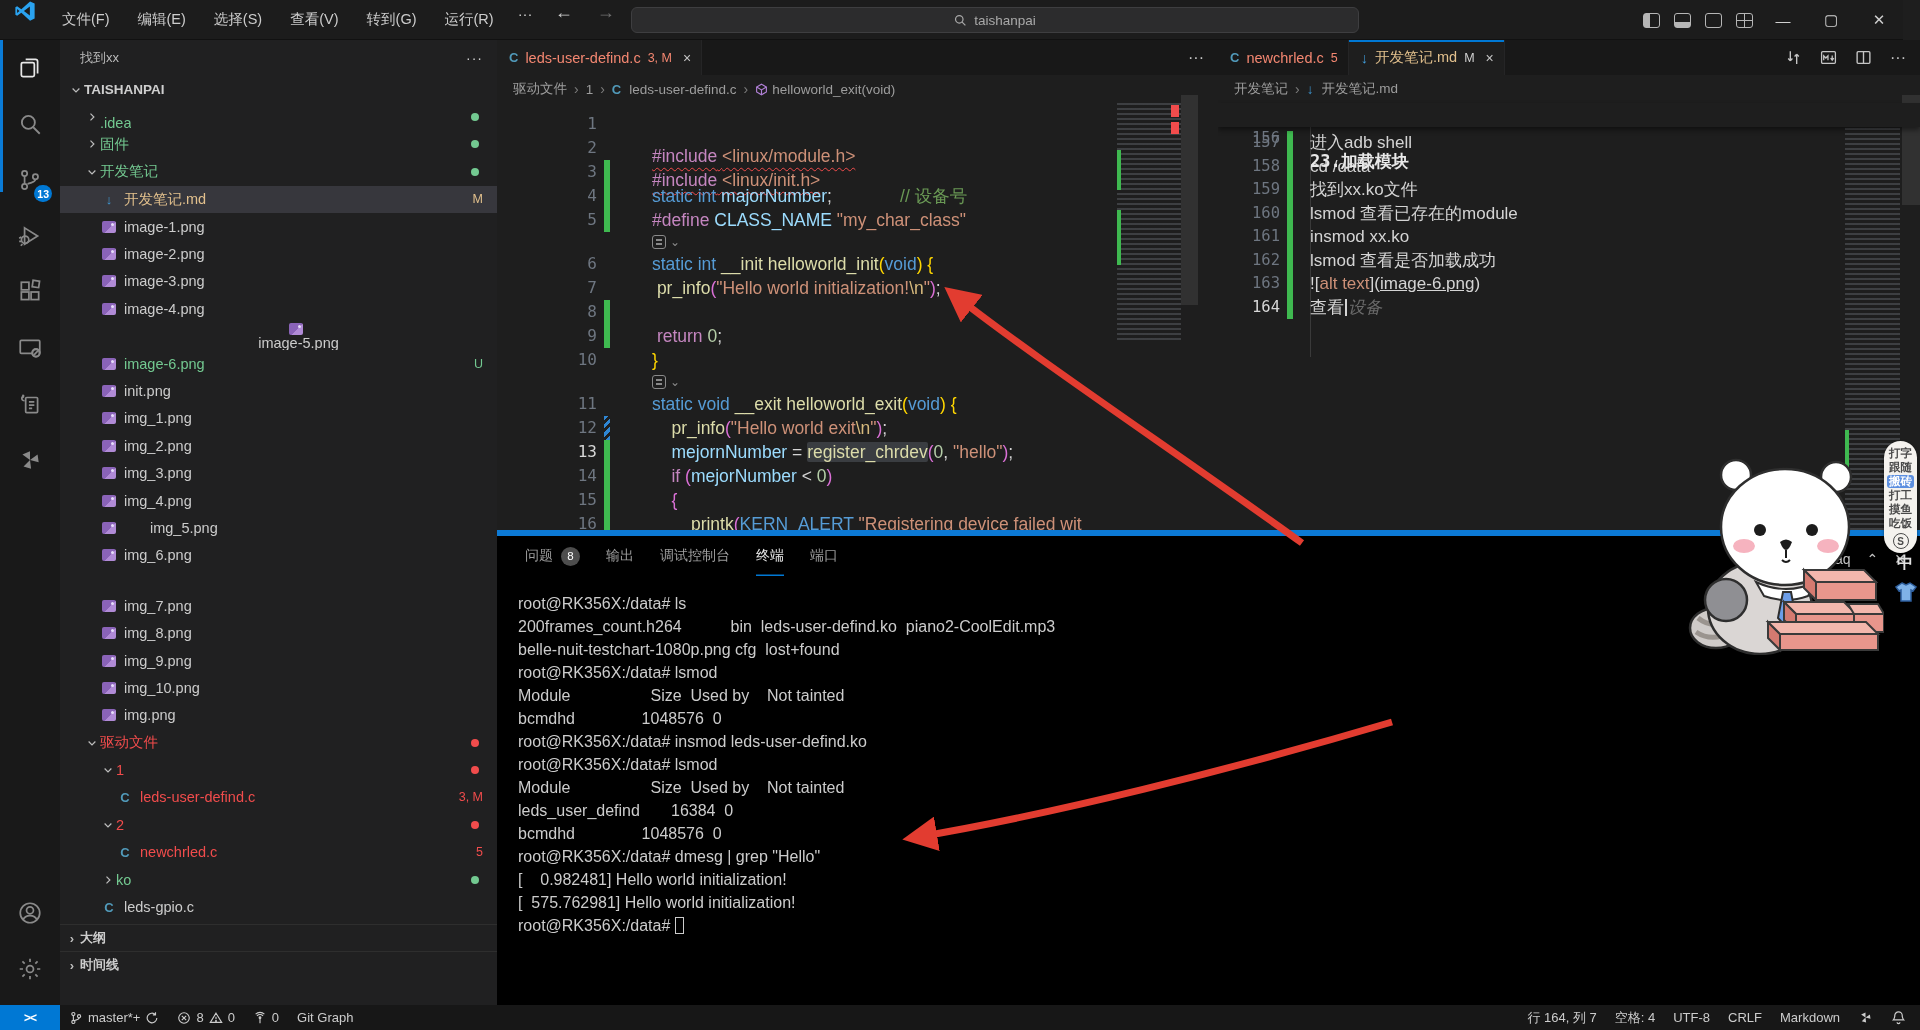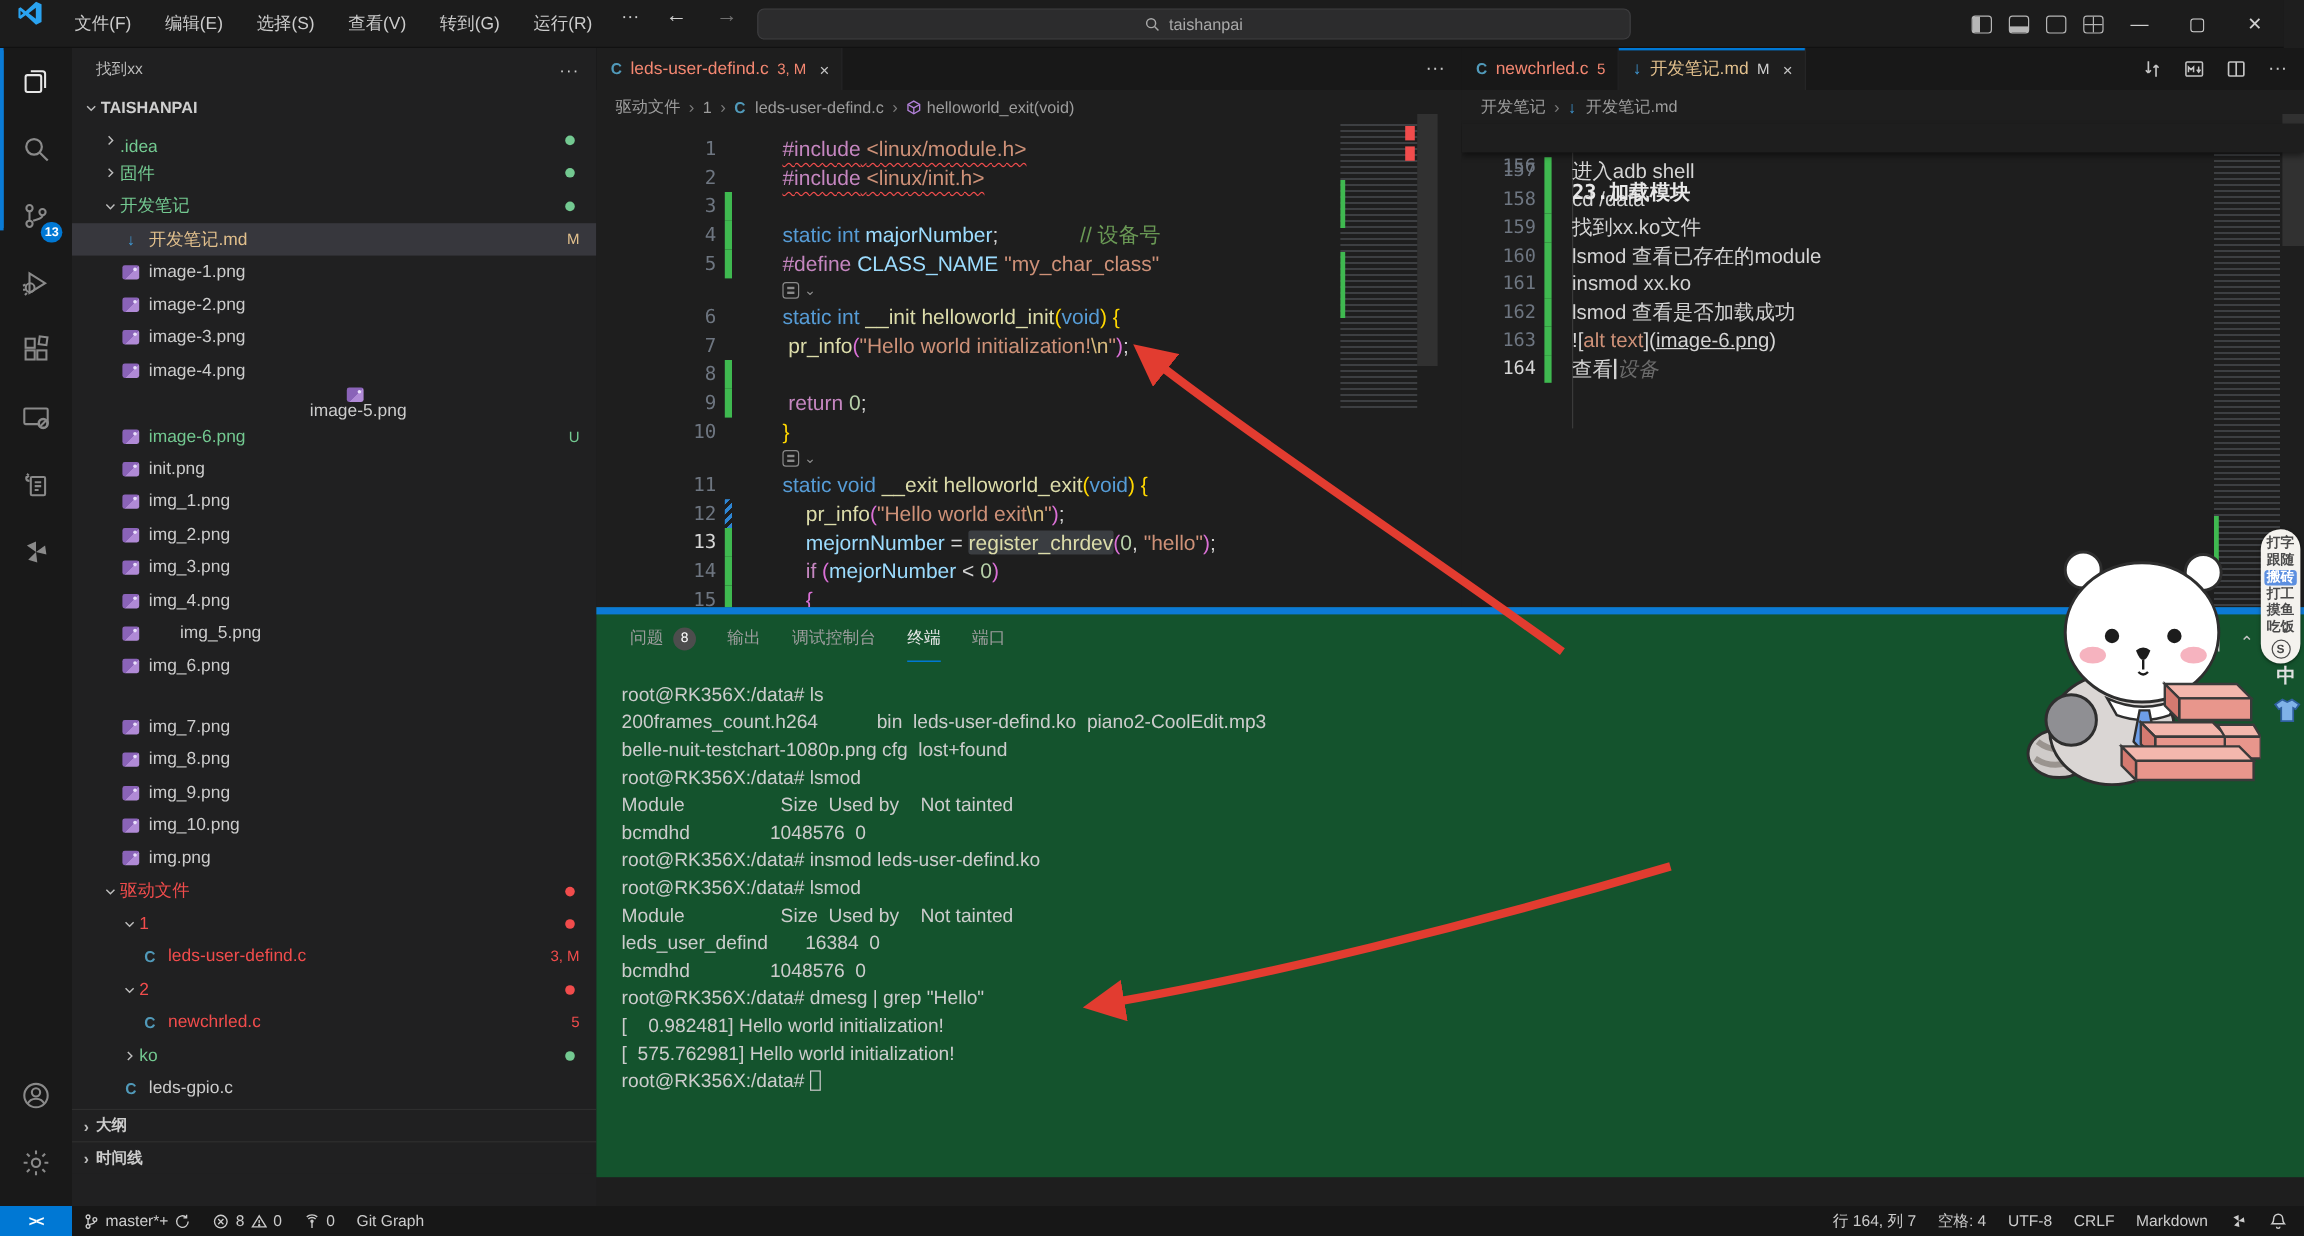--- a/index.html
+++ b/index.html
@@ -69,21 +69,21 @@
   .cline{position:relative;height:24px;line-height:24px;font-size:17.5px;white-space:pre;}
   .cline .lnum,.mline .lnum{position:absolute;left:0;width:100px;text-align:right;color:#6e7681;font-size:16px;font-family:"DejaVu Sans Mono",monospace;}
   .lnum.cur{color:#d7d7d7;}
   .gbar{position:absolute;left:107px;top:0;bottom:0;width:6px;}
   .gbar.g{background:#3fb950;}
   .gbar.b{background:repeating-linear-gradient(135deg,#2e86d4 0 3px,transparent 3px 6px);}
   .ctext{position:absolute;left:155px;font-family:"DejaVu Sans Mono","Liberation Mono",monospace;}
   .lens{height:20px;line-height:20px;padding-left:155px;color:#8a8a8a;font-size:12px;display:flex;align-items:center;gap:4px;}
   .lens .lbox{width:14px;height:14px;border:1.2px solid #8a8a8a;border-radius:3px;display:inline-block;position:relative;}
   .lens .lbox::after{content:"";position:absolute;left:3px;top:3px;right:3px;height:2px;background:#8a8a8a;box-shadow:0 4px 0 #8a8a8a;}
-  .sq{text-decoration:underline wavy #f14c4c 1.3px;text-underline-offset:5px;}
+  .sq{text-decoration:underline wavy #f14c4c 1.3px;text-underline-offset:5px;margin-top:32px;}
   .k{color:#C586C0}.t{color:#569CD6}.f{color:#DCDCAA}.v{color:#9CDCFE}.s{color:#CE9178}
   .e{color:#D7BA7D}.n{color:#B5CEA8}.c{color:#6A9955}.p{color:#D4D4D4}
   .g1{color:#FFD700}.g2{color:#DA70D6}
   .hl{color:#DCDCAA;background:#3a3d41;border-radius:2px;}
 
   .mini{position:absolute;background:repeating-linear-gradient(180deg,rgba(150,158,170,.26) 0 2px,transparent 2px 5px);}
   .mm-slider{position:absolute;background:rgba(120,120,120,.22);}
   .mm-red{position:absolute;background:#f14c4c;}
   .mm-green{position:absolute;background:#3fb950;}
 
@@ -94,21 +94,21 @@
   .mline .lnum{width:62px;font-size:15.5px;}
   .mline .gbar{left:69px;width:6px;}
   .mtext{position:absolute;left:92px;font-family:"DejaVu Sans Mono","Liberation Mono",monospace;color:#d4d4d4;}
   .sticky-txt{font-weight:bold;color:#e8e8e8;}
   .ghost{color:#6b6b6b;font-style:italic;}
   .mlink{text-decoration:underline;}
   .caret{display:inline-block;width:2px;height:17px;background:#d4d4d4;vertical-align:middle;margin:0 1px;}
   #indent-guide{position:absolute;left:92px;top:87px;width:1px;height:230px;background:#3a3a3a;}
 
   
-  #panel{position:absolute;left:497px;top:506px;width:1423px;height:475px;background:#14532d;border-top:6px solid #0c7ad6;}
+  #panel{position:absolute;left:497px;top:530px;width:1423px;height:475px;background:#000000;border-top:6px solid #0c7ad6;}
   #panel-tabs{height:40px;display:flex;align-items:center;gap:26px;padding-left:28px;font-size:14px;color:#9d9d9d;}
   .ptab{display:flex;align-items:center;gap:8px;height:40px;}
   .ptab.active{color:#e7e7e7;box-shadow:inset 0 -1.5px 0 #0078d4;}
   .pbadge{min-width:19px;height:19px;border-radius:10px;background:#4d4d4d;color:#fff;font-size:11.5px;display:flex;align-items:center;justify-content:center;}
   #panel-actions{position:absolute;right:14px;top:6px;height:34px;display:flex;align-items:center;gap:16px;color:#c5c5c5;font-size:14px;}
   .p-ic{width:16px;height:13px;border:1.3px solid #c5c5c5;border-radius:2px;position:relative;}
   .p-ic::after{content:"";position:absolute;left:6px;top:0;bottom:0;width:1.3px;background:#c5c5c5;}
   #term{position:absolute;left:21px;top:56px;font-size:16px;line-height:23px;color:#cccccc;white-space:pre;font-family:"DejaVu Sans Mono","Liberation Mono",monospace;}
   .tcursor{display:inline-block;width:9px;height:17px;border:1px solid #cccccc;vertical-align:-3px;}
 

